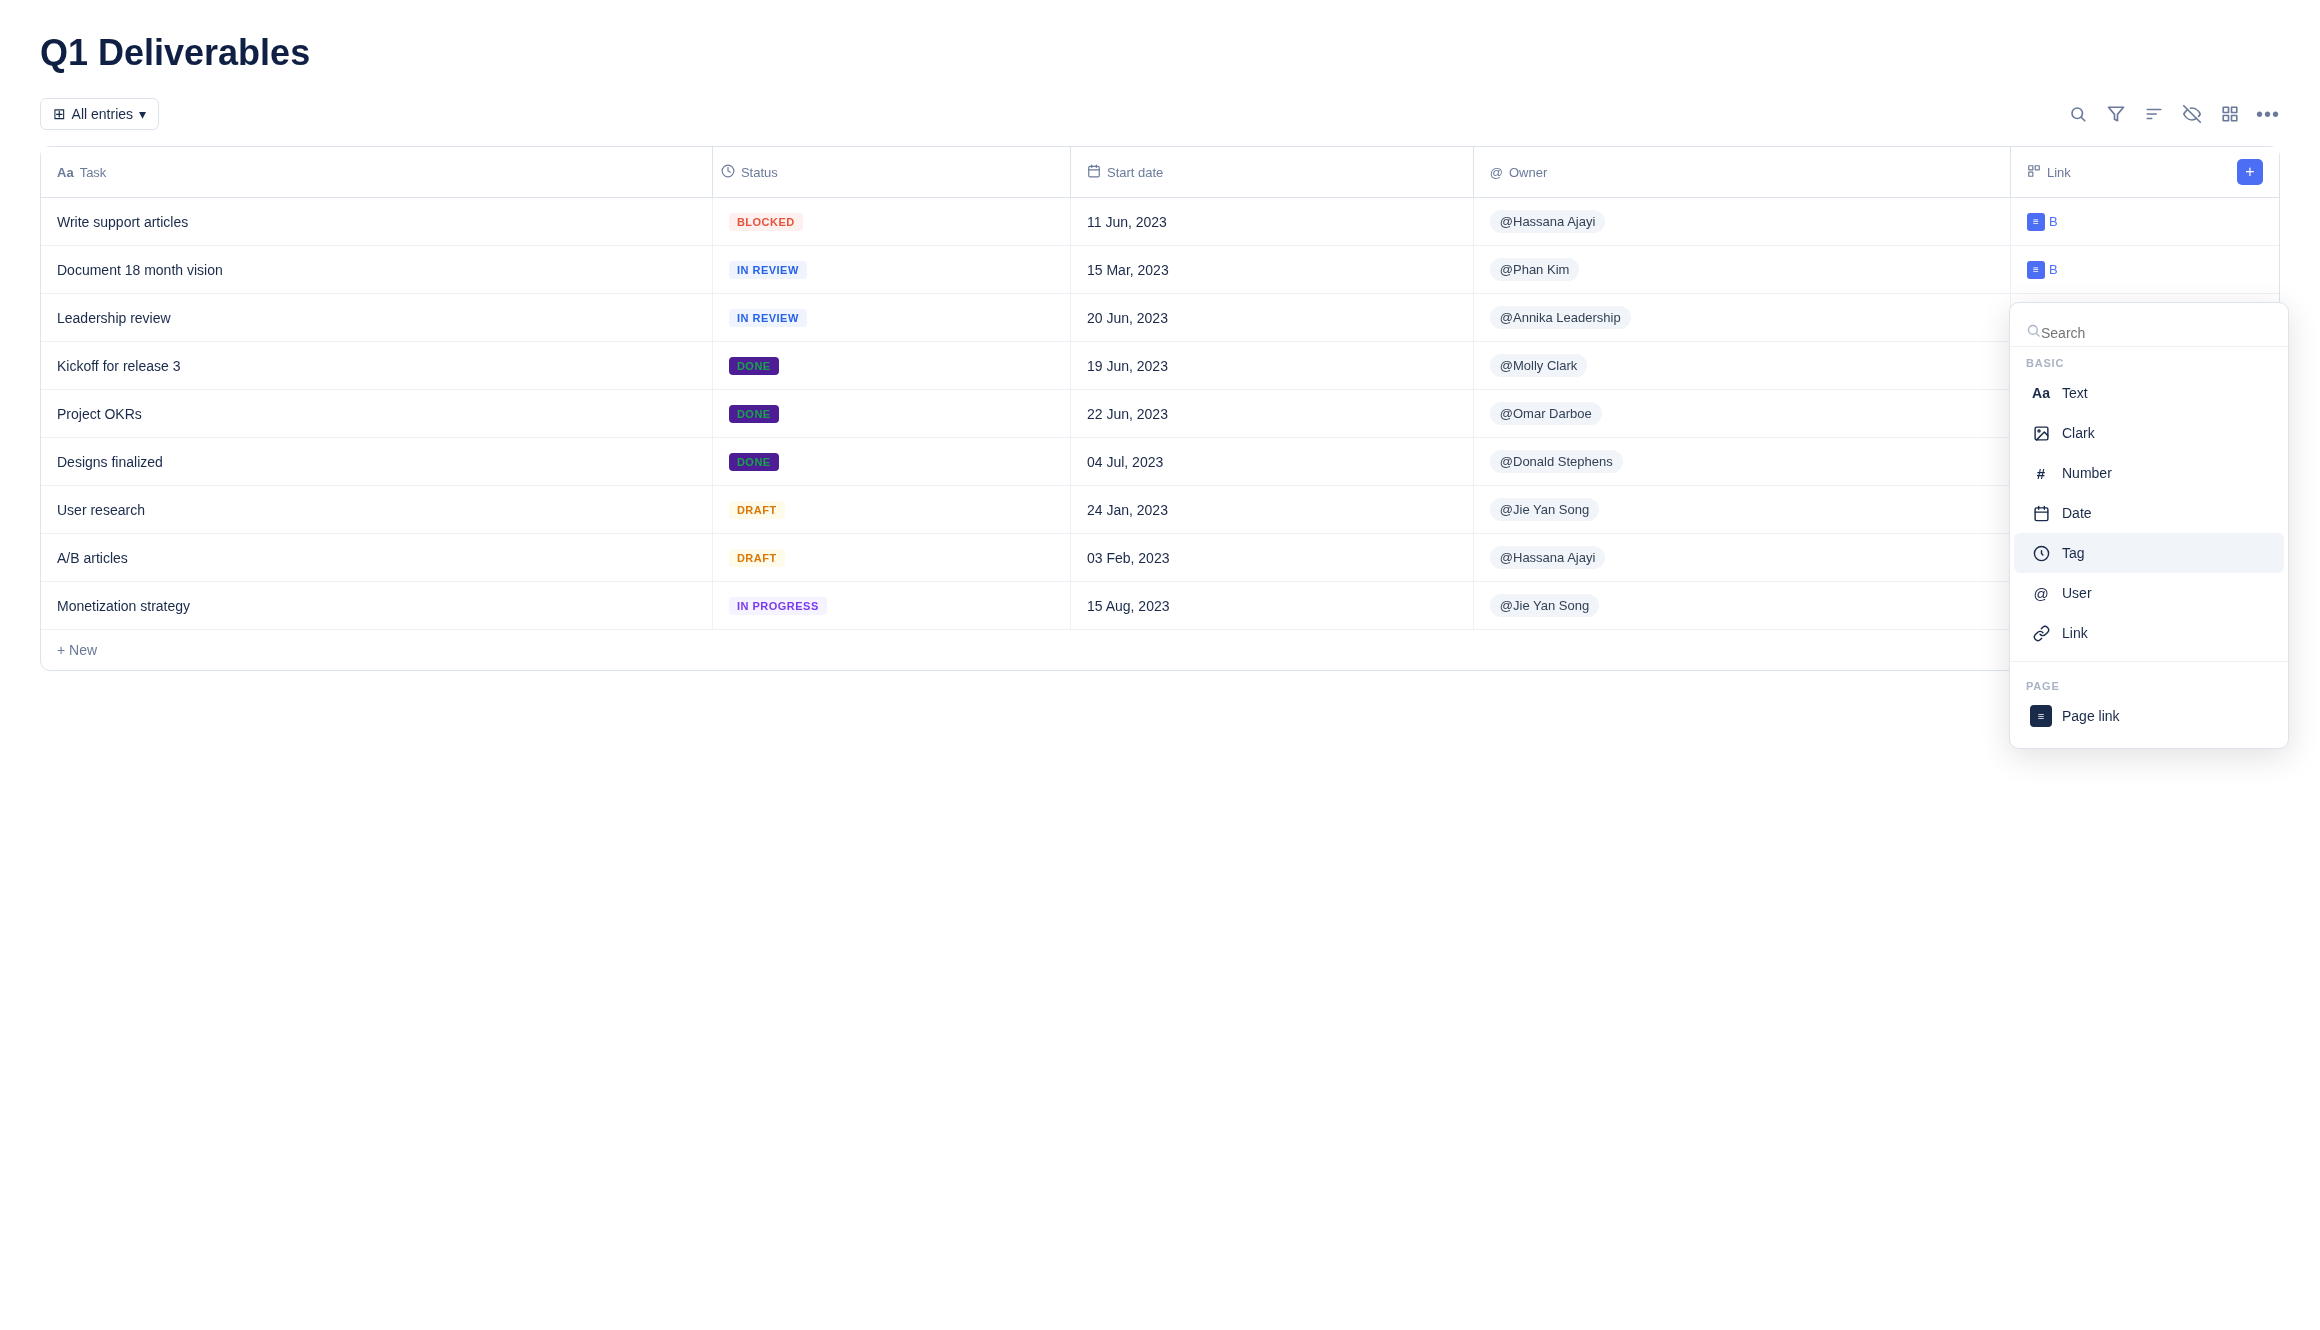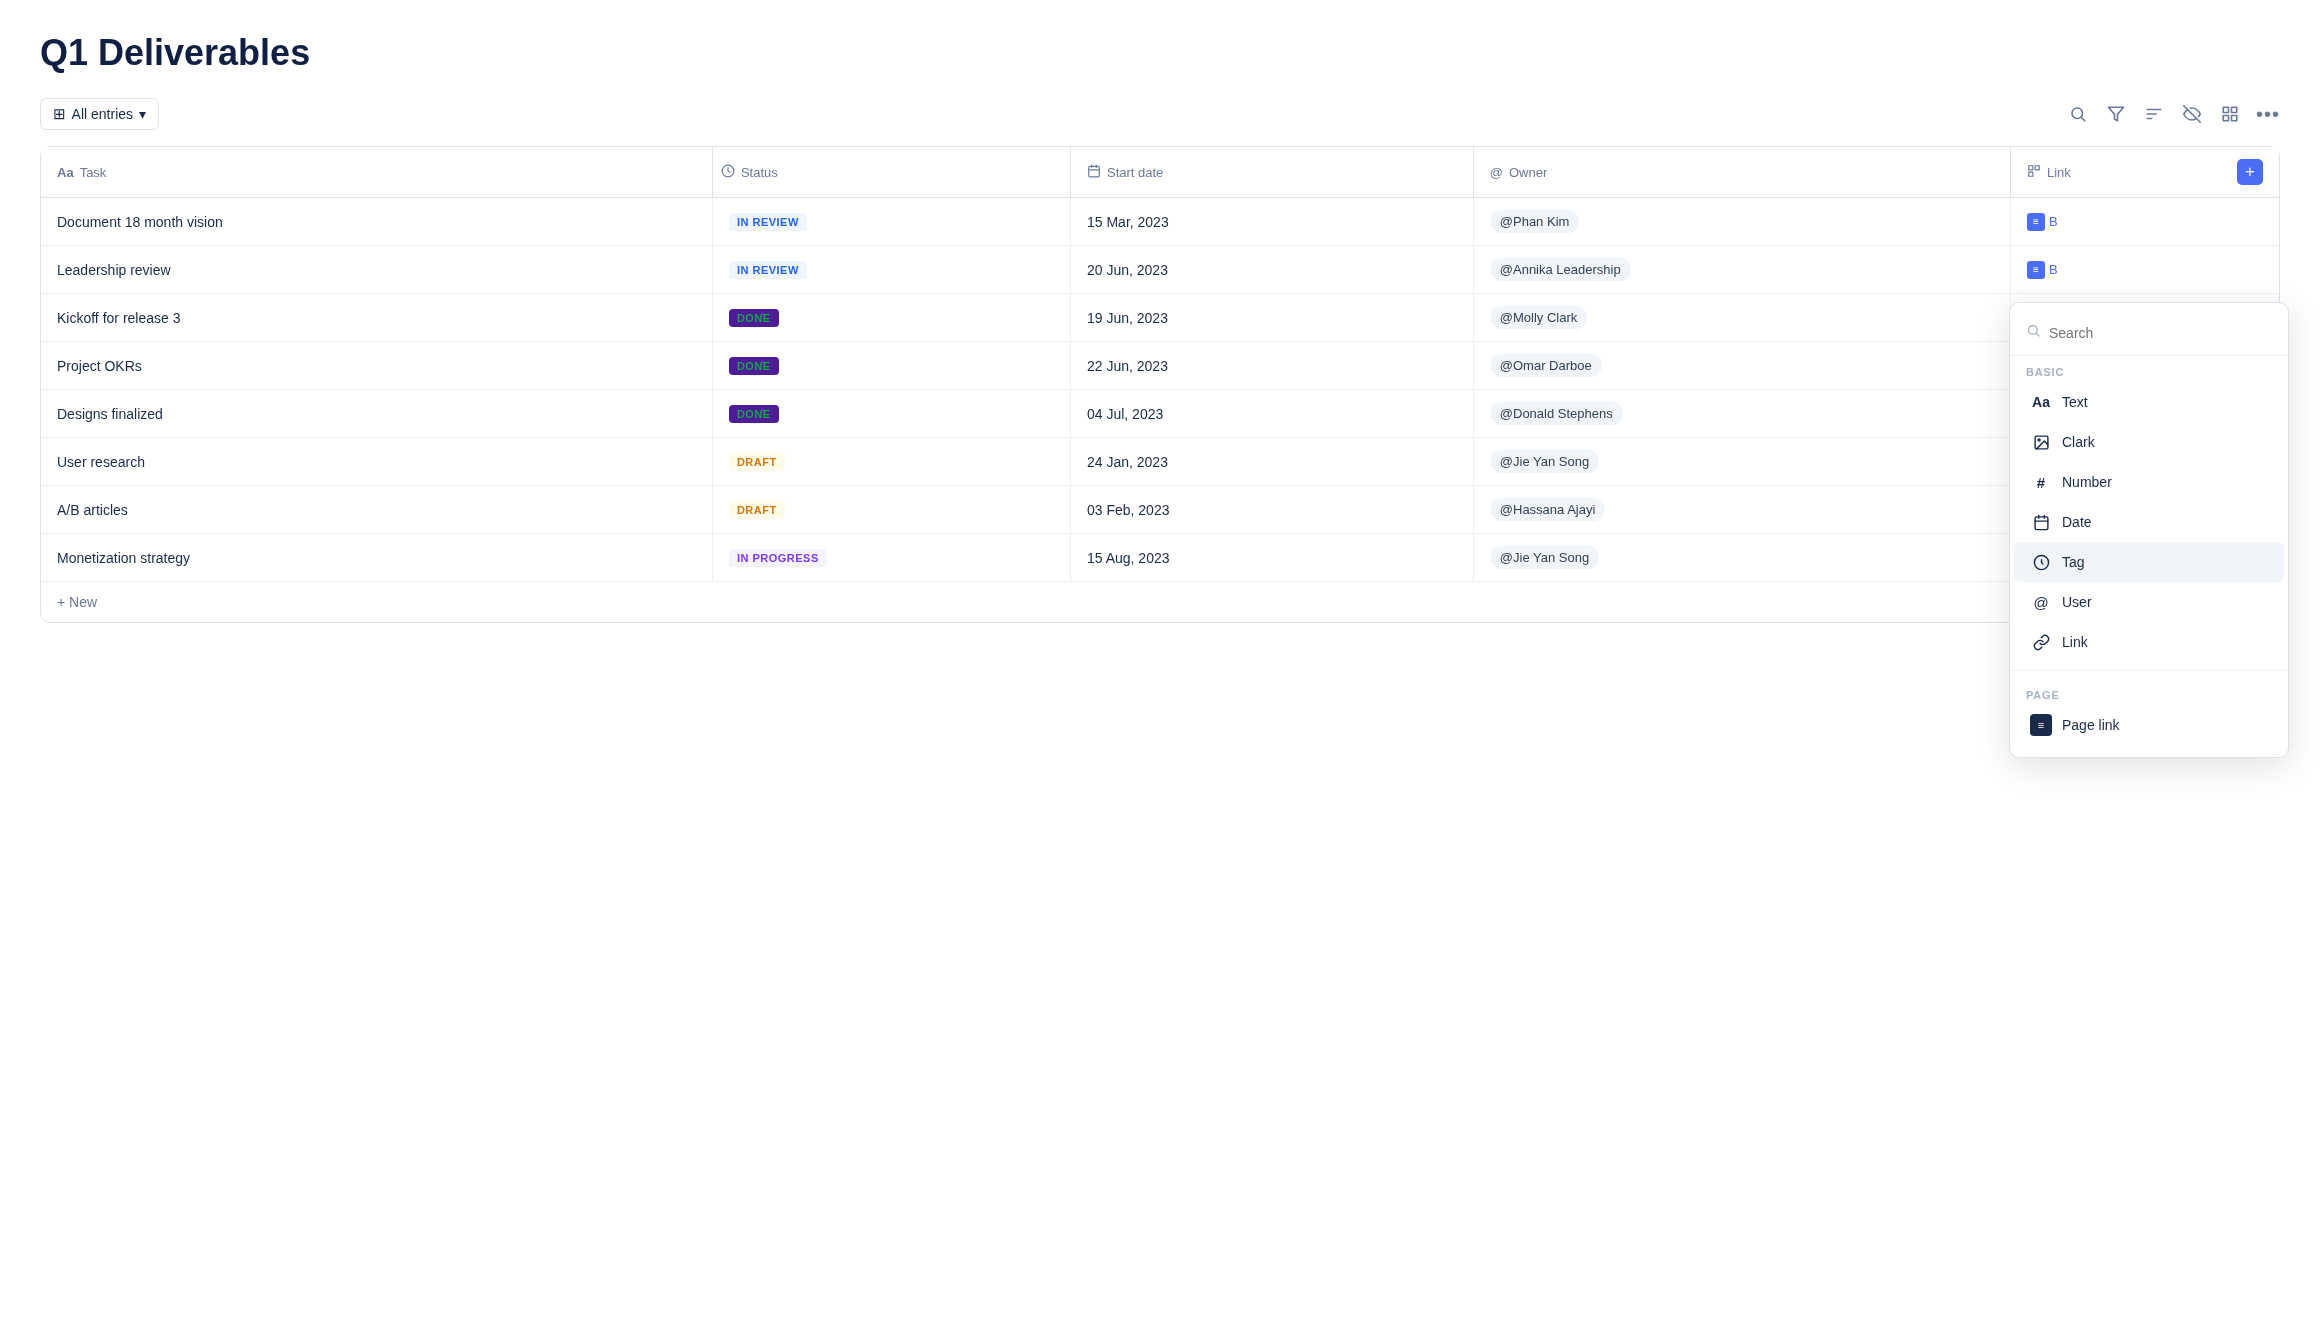--- a/index.html
+++ b/index.html
@@ -171,22 +171,21 @@
       background: #fff;
       border: 1px solid #dde3ed;
       border-radius: 10px;
       box-shadow: 0 8px 32px rgba(0,0,0,0.12);
       z-index: 100;
       padding: 12px 0 12px 0;
     }
     .dropdown-search {
       display: flex;
       align-items: center;
-      gap: 8px;
-      padding: 8px 16px 13px;
+      padding: 8px 16px 4px;
       border-bottom: 1px solid #eef0f5;
     }
     .dropdown-search input {
       border: none;
       outline: none;
       font-size: 14px;
       color: #aab3c5;
       width: 100%;
     }
     .dropdown-section-label {
@@ -333,20 +332,32 @@
                   </svg>
               </span>
               <span>Link</span>
             </div>
             <div class="plus-btn">+</div>
           </div>
         </th>
       </tr>
     </thead>
     <tbody id="table-body">
+    <tr>
+      <td>Write support articles</td>
+      <td><span class="status-badge status-blocked">BLOCKED</span></td>
+      <td>11 Jun, 2023</td>
+      <td><span class="owner-chip">@Hassana Ajayi</span></td>
+      <td>
+        <div class="link-cell">
+          <div class="link-icon">≡</div>
+          <span>B</span>
+        </div>
+      </td>
+    </tr>
         <tr>
       <td>Document 18 month vision</td>
       <td><span class="status-badge status-in-review">IN REVIEW</span></td>
       <td>15 Mar, 2023</td>
       <td><span class="owner-chip">@Phan Kim</span></td>
       <td>
         <div class="link-cell">
           <div class="link-icon">≡</div>
           <span>B</span>
         </div>

